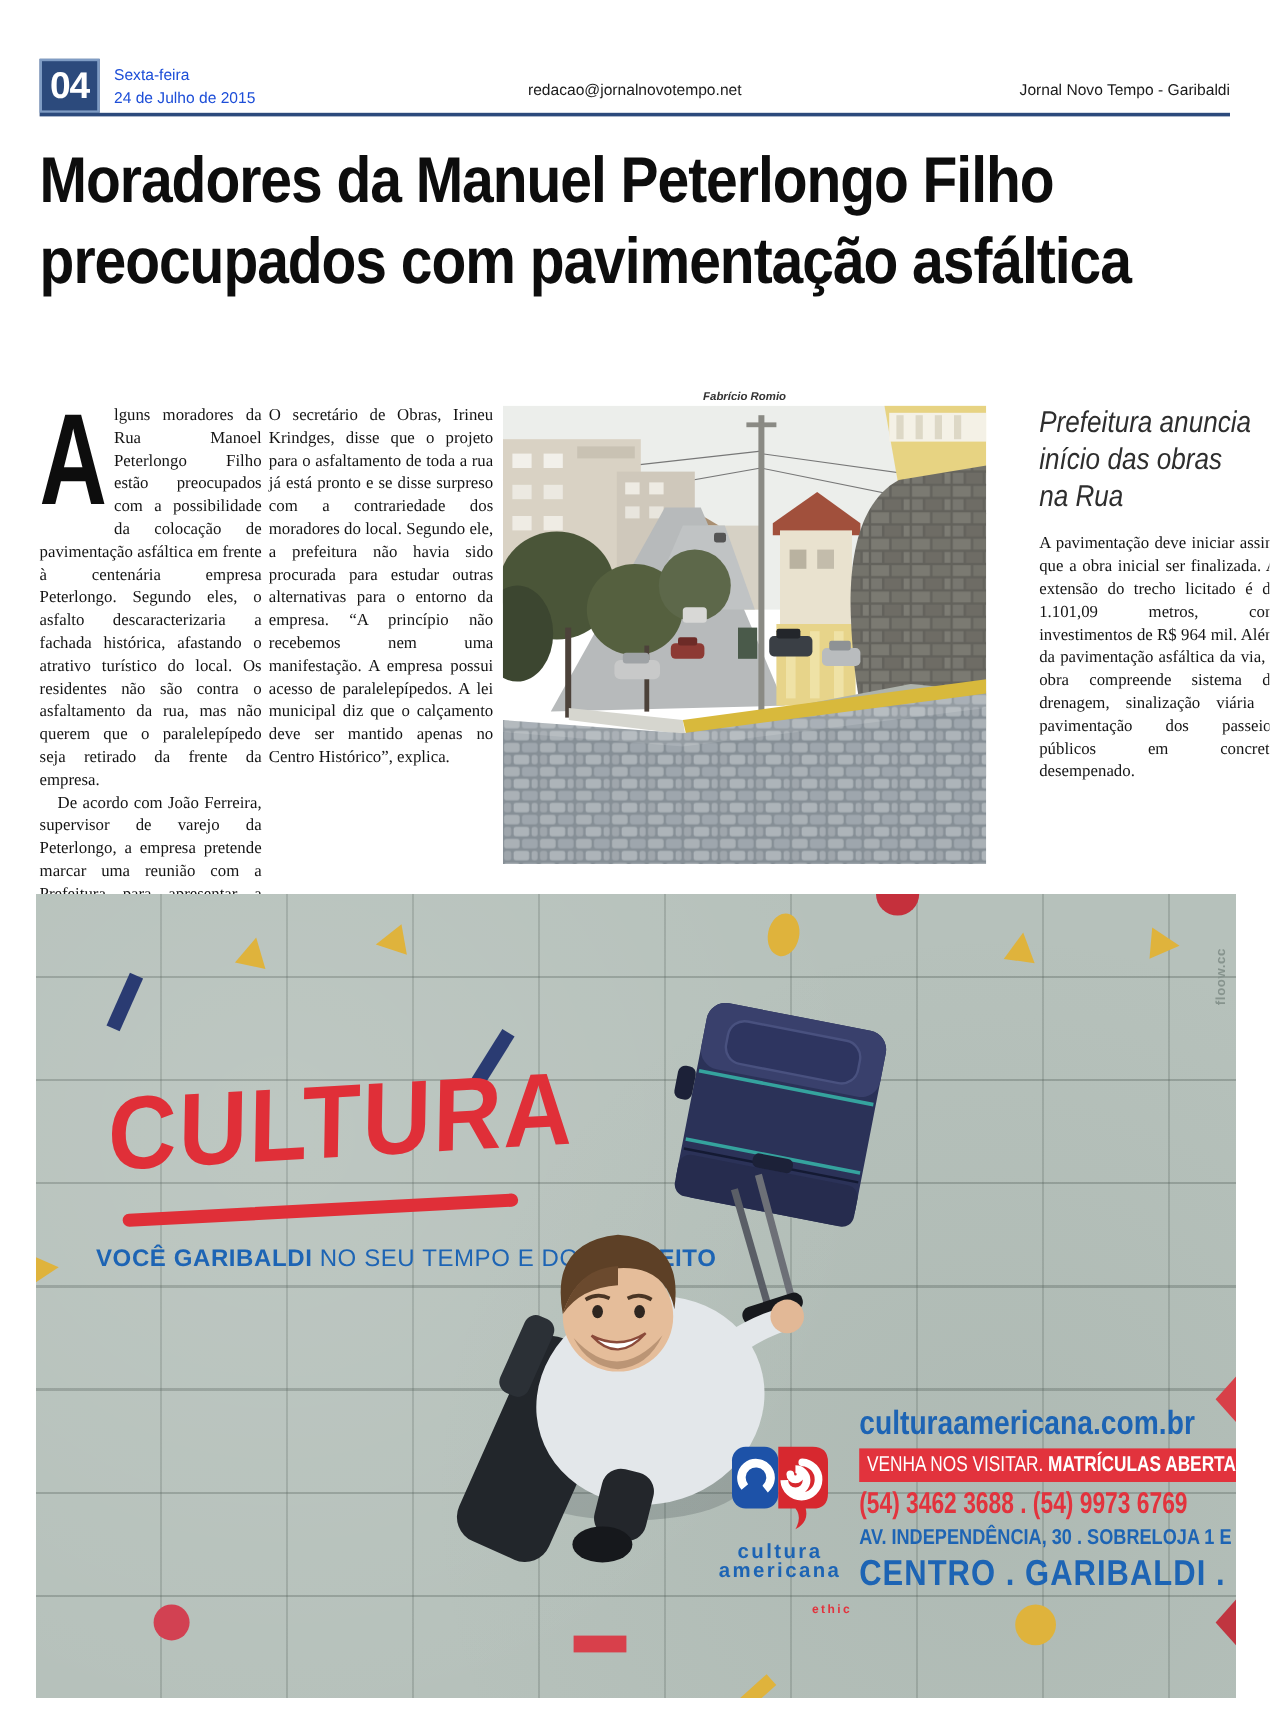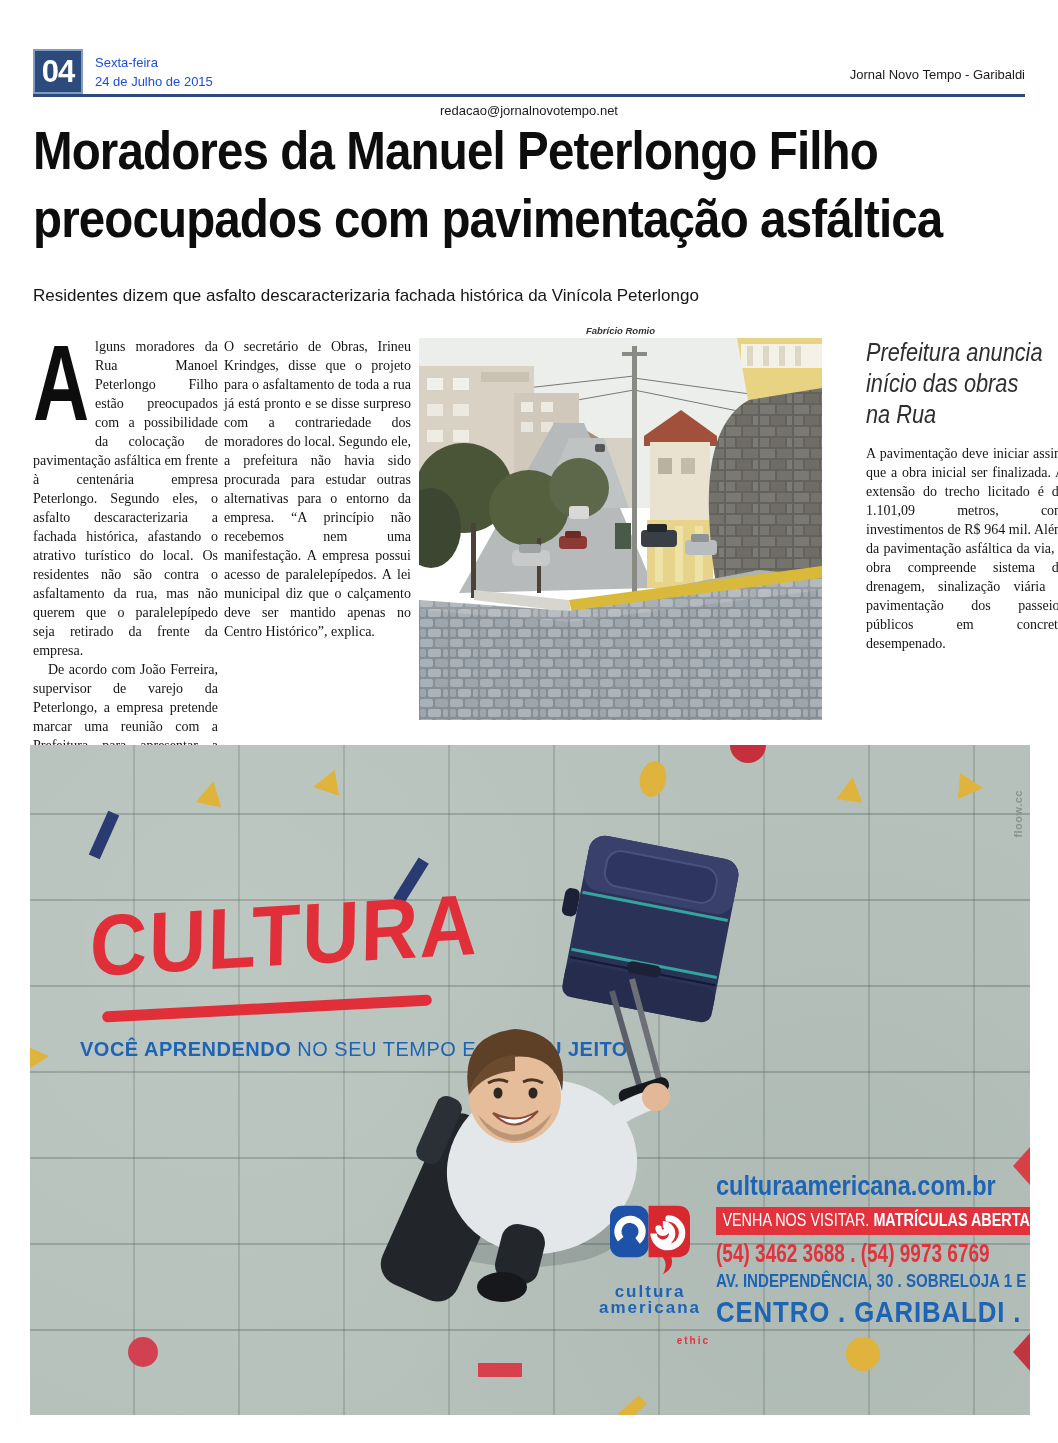--- a/index.html
+++ b/index.html
@@ -3,21 +3,21 @@
 <meta charset="utf-8">
 <style>
   html,body{margin:0;padding:0;background:#ffffff;}
   .page{position:relative;width:1058px;height:1443px;background:#ffffff;overflow:hidden;
         font-family:"Liberation Sans",sans-serif;color:#111;}
   
   .pagenum{position:absolute;left:33px;top:49px;width:50px;height:45px;background:#2c4a7c;
            border:2px solid #7f9cc4;box-sizing:border-box;display:flex;align-items:center;justify-content:center;
            color:#ffffff;font-size:31px;font-weight:bold;letter-spacing:-1px;}
   .hdr-left{position:absolute;left:95px;top:53px;font-size:13px;color:#1d4ed8;line-height:19px;}
-  .hdr-center{position:absolute;left:0;right:0;top:67px;text-align:center;font-size:13px;color:#1a1a1a;margin-top:36px;}
+  .hdr-center{position:absolute;left:0;right:0;top:67px;text-align:center;font-size:13px;color:#1a1a1a;}
   .hdr-right{position:absolute;right:33px;top:67px;font-size:13px;color:#1a1a1a;text-align:center;}
   .hdr-rule{position:absolute;left:33px;right:33px;top:94px;height:3px;background:#2c4a7c;}
   
   .headline{position:absolute;left:33px;top:116px;width:1010px;color:#0d0d0d;font-weight:bold;
             font-size:54px;line-height:68px;letter-spacing:-1px;transform:scaleX(.88);transform-origin:0 0;white-space:nowrap;}
   .deck{position:absolute;left:33px;top:286px;font-size:17px;color:#161616;}
   
   .bodytext{font-family:"Liberation Serif",serif;font-size:14px;line-height:19px;text-align:justify;color:#141414;}
   .col{position:absolute;top:337px;}
   .col1{left:33px;width:185px;}
@@ -92,21 +92,20 @@
     <div>24 de Julho de 2015</div>
   </div>
   <div class="hdr-center">redacao@jornalnovotempo.net</div>
   <div class="hdr-right">Jornal Novo Tempo - Garibaldi</div>
   <div class="hdr-rule"></div>
 
   <div class="headline">
     <div>Moradores da Manuel Peterlongo Filho</div>
     <div>preocupados com pavimentação asfáltica</div>
   </div>
-  <div class="deck">Residentes dizem que asfalto descaracterizaria fachada histórica da Vinícola Peterlongo</div>
 
   <div class="col col1 bodytext">
     <p><span class="dropcap">A</span><span>lguns moradores da Rua Manoel Peterlongo Filho estão preocupados com a possibilidade da colocação de pavimentação asfáltica em frente à centenária empresa Peterlongo. Segundo eles, o asfalto descaracterizaria a fachada histórica, afastando o atrativo turístico do local. Os residentes não são contra o asfaltamento da rua, mas não querem que o paralelepípedo seja retirado da frente da empresa.</span></p>
     <p>De acordo com João Ferreira, supervisor de varejo da Peterlongo, a empresa pretende marcar uma reunião com a Prefeitura para apresentar a preocupação com a fachada do prédio. “Temos oito quarteirões cercados com pedra de basalto, além da própria</p>
   </div>
   <div class="col col2 bodytext">
     <p>O secretário de Obras, Irineu Krindges, disse que o projeto para o asfaltamento de toda a rua já está pronto e se disse surpreso com a contrariedade dos moradores do local. Segundo ele, a prefeitura não havia sido procurada para estudar outras alternativas para o entorno da empresa. “A princípio não recebemos nem uma manifestação. A empresa possui acesso de paralelepípedos. A lei municipal diz que o calçamento deve ser mantido apenas no Centro Histórico”, explica.</p>
   </div>
 
   <div class="photo-credit">Fabrício Romio</div>
@@ -238,21 +237,21 @@
     <div class="cf bar-y" style="left:592px;top:648px;transform:rotate(48deg);"></div>
     <div class="cf circ-y" style="left:816px;top:592px;"></div>
     <div class="cf tri-edge" style="right:0;top:402px;"></div>
     <div class="cf tri-edge" style="right:0;top:588px;border-right-color:#c03540;"></div>
 
     <div class="floow">floow.cc</div>
 
     <div class="ad-brand">CULTURA</div>
     <div class="ad-underline"></div>
     <div class="ad-subline">
-      <b>VOCÊ APRENDENDO</b><span class="mid"> NO SEU TEMPO E DO </span><b>SEU JEITO</b>
+      <b>VOCÊ GARIBALDI</b><span class="mid"> NO SEU TEMPO E DO </span><b>SEU JEITO</b>
     </div>
 
     <svg class="man-svg" width="470" height="520" viewBox="0 0 470 520">
 
       <g transform="translate(262,38) rotate(11)">
         <rect x="0" y="0" width="152" height="165" rx="16" fill="#2b3258"></rect>
         <rect x="0" y="0" width="152" height="56" rx="16" fill="#39406c"></rect>
         <rect x="20" y="12" width="112" height="36" rx="14" fill="#2e3560" stroke="#49517f" stroke-width="2"></rect>
         <line x1="2" y1="60" x2="150" y2="60" stroke="#35a39e" stroke-width="3"></line>
         <line x1="2" y1="118" x2="150" y2="118" stroke="#35a39e" stroke-width="3"></line>

